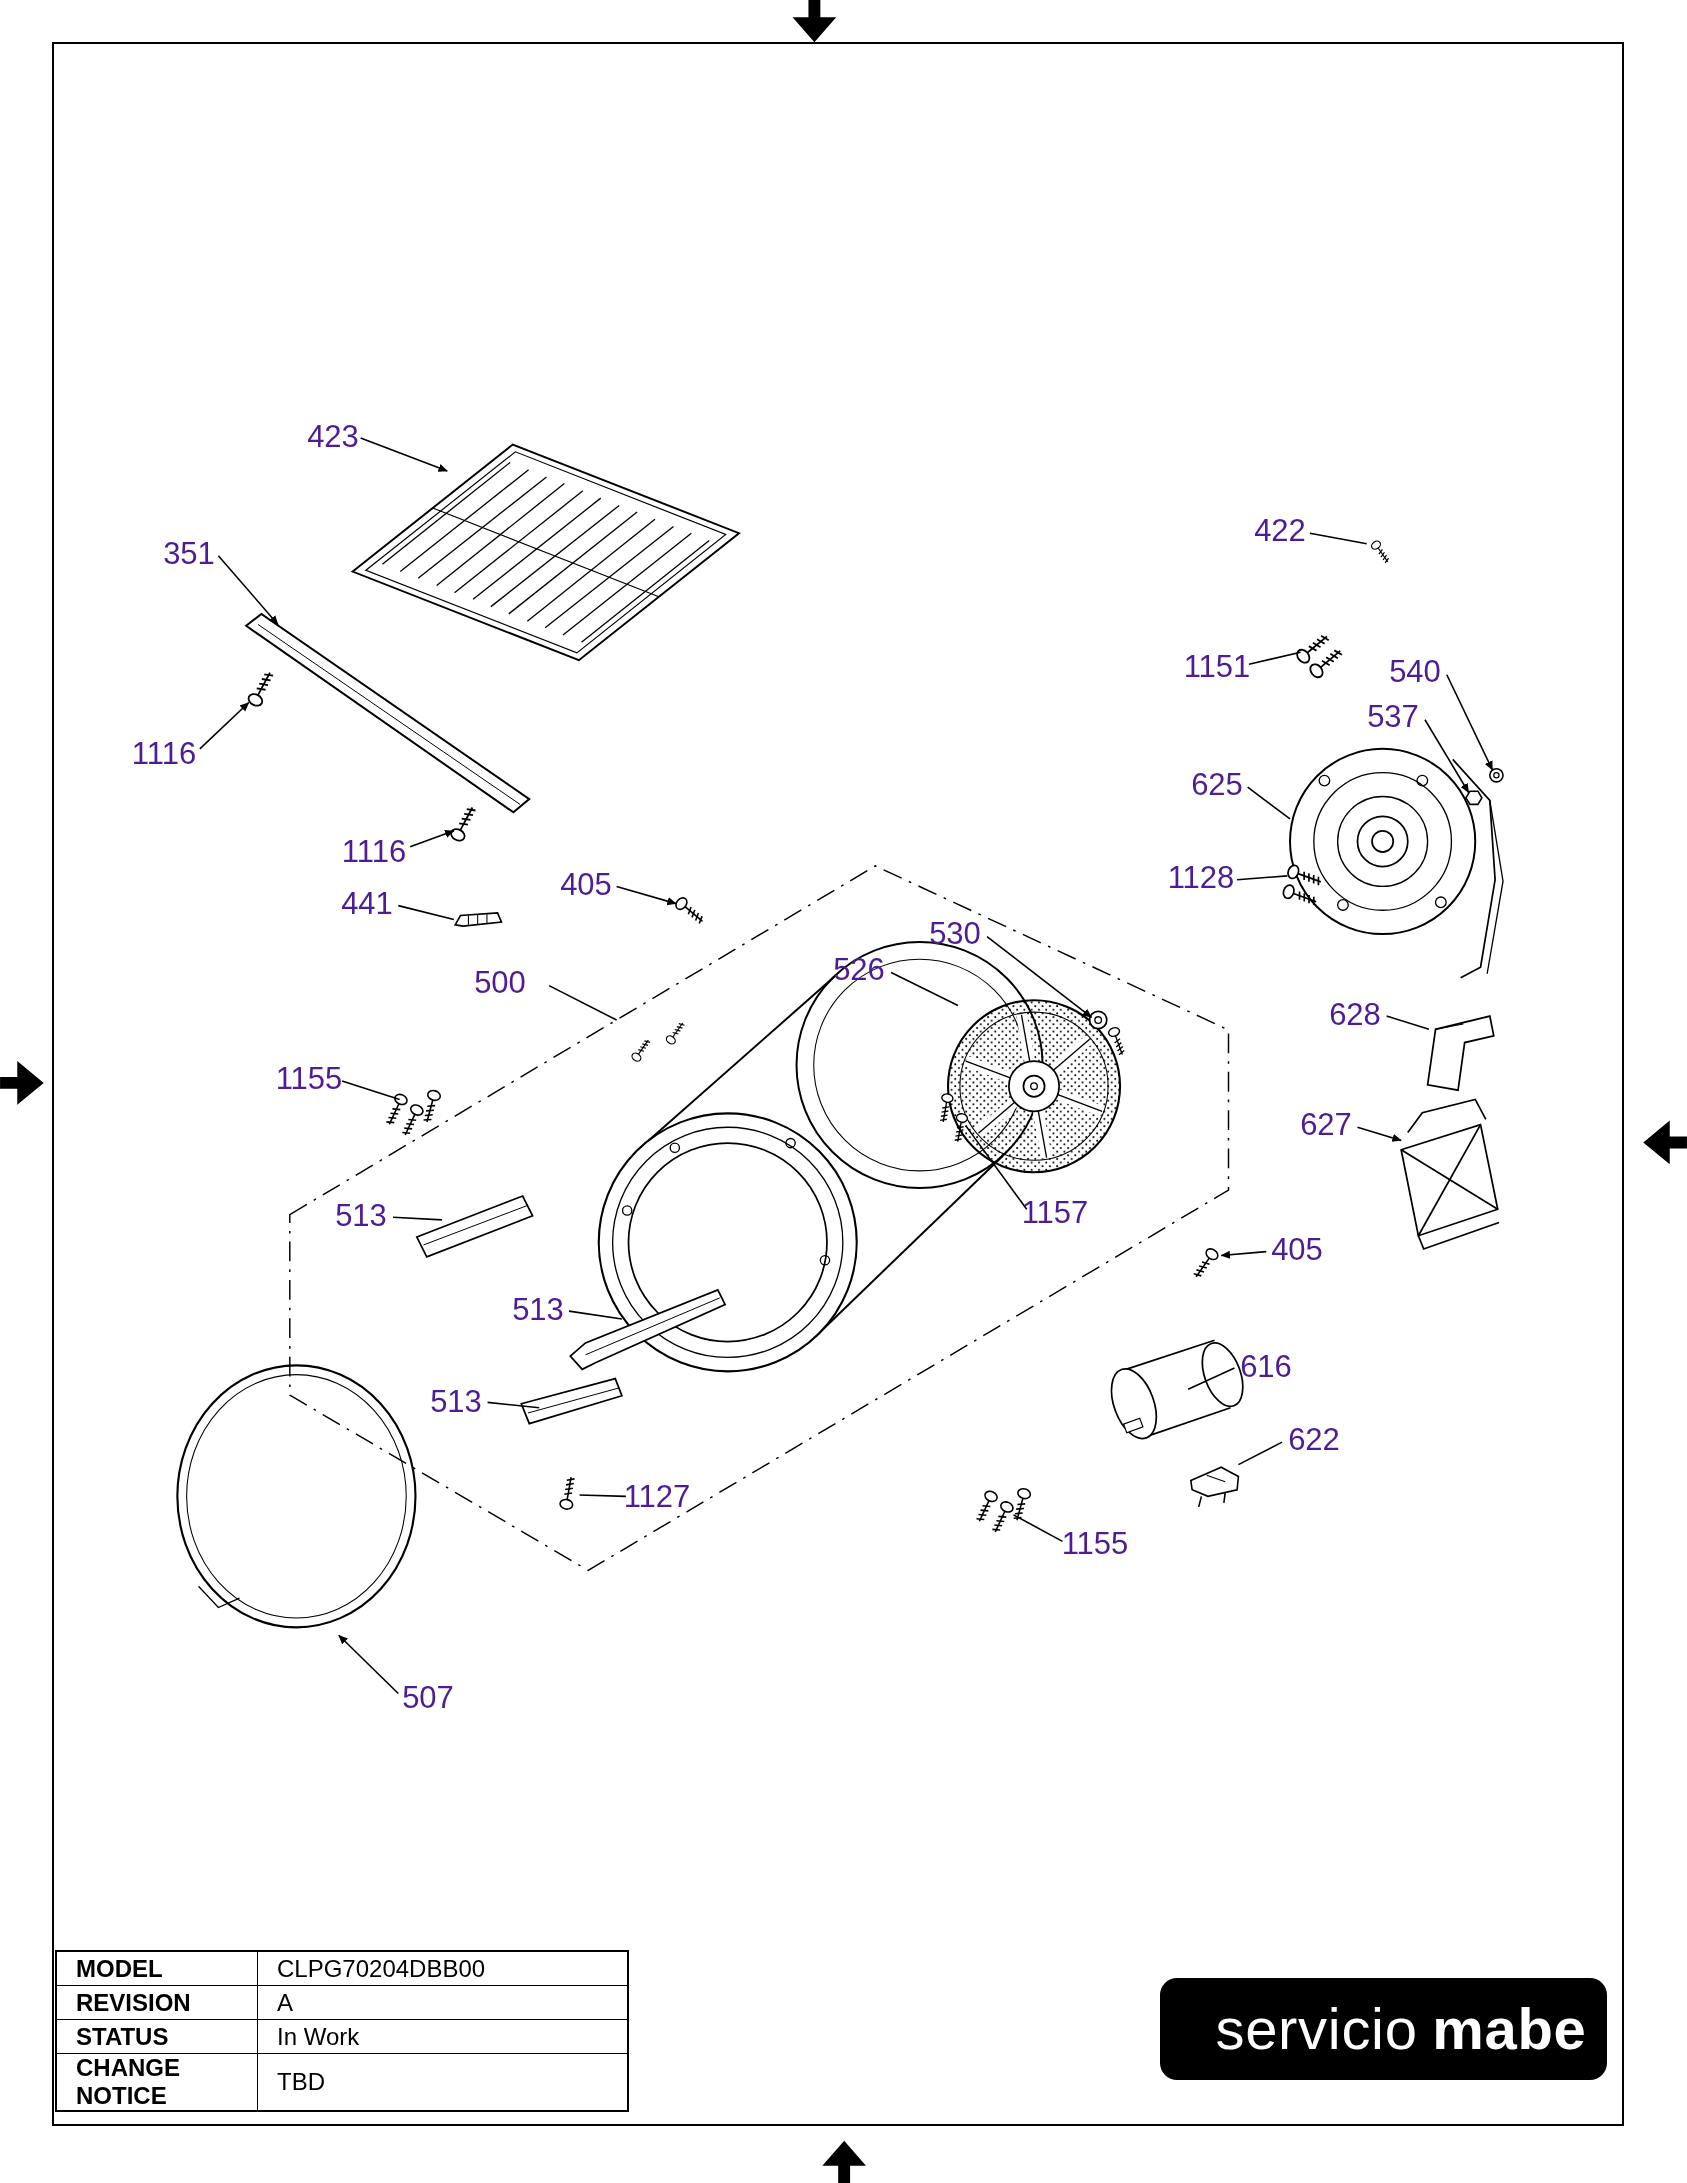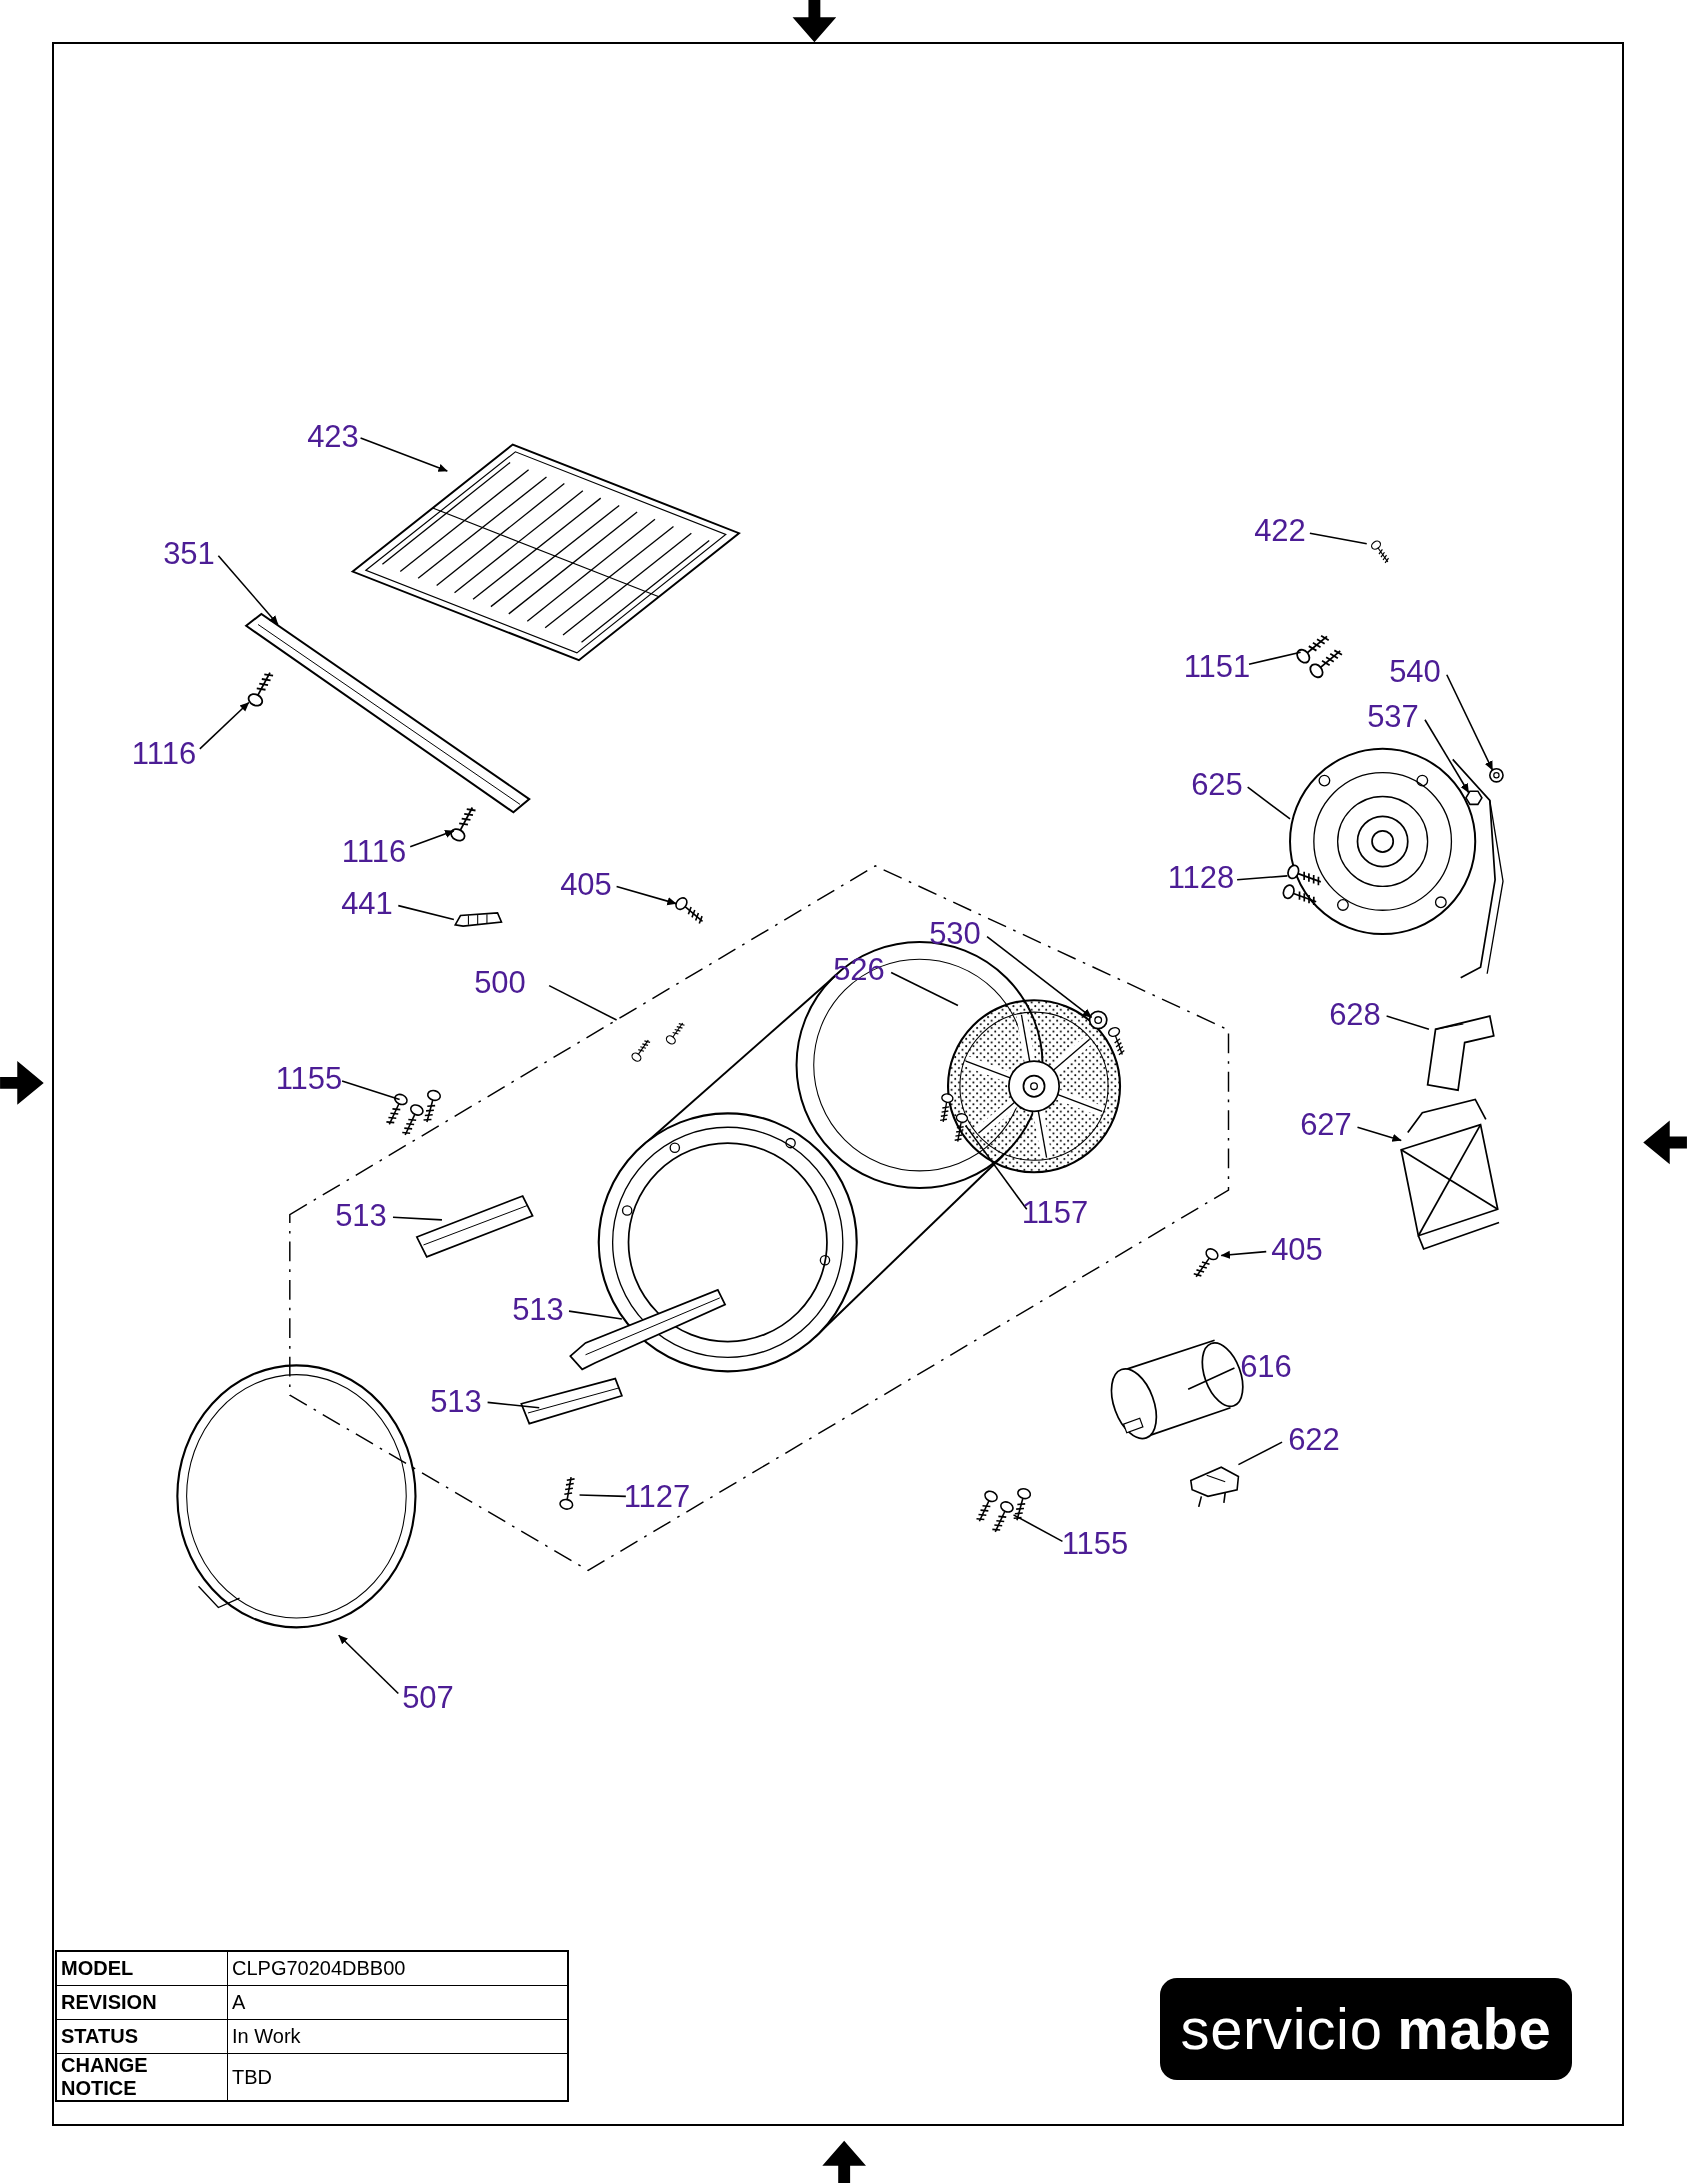--- a/index.html
+++ b/index.html
@@ -5,27 +5,27 @@
   html,body{margin:0;padding:0;background:#fff;}
   .page{position:relative;width:1687px;height:2183px;background:#ffffff;
         font-family:"Liberation Sans",sans-serif;overflow:hidden;}
   .frame{position:absolute;left:52px;top:42px;width:1572px;height:2084px;
          border:2px solid #000;box-sizing:border-box;}
   svg.draw{position:absolute;left:0;top:0;}
   .callout{position:absolute;transform:translate(-50%,-50%);
            font-size:31px;color:#4c1d95;white-space:nowrap;font-weight:400;}
   table.titleblock{position:absolute;left:55px;top:1950px;border-collapse:collapse;
                    border:2px solid #000;background:#fff;}
-  table.titleblock td{border:1.3px solid #000;height:33px;font-size:20px;
-                      padding:0 4px;vertical-align:middle;color:#000;}
+  table.titleblock td{border:1.3px solid #000;height:33px;font-size:24px;
+                      padding:0 19px;vertical-align:middle;color:#000;}
   table.titleblock td.lbl{font-weight:bold;width:162px;}
   table.titleblock td.val{width:331px;}
   .logo{position:absolute;left:1160px;top:1978px;width:412px;height:102px;
         background:#000;border-radius:17px;display:flex;align-items:center;
-        justify-content:center;color:#fff;font-size:58px;line-height:1;}
+        justify-content:center;color:#fff;font-size:58px;line-height:1;padding-left:35px;}
   .logo .w1{font-weight:400;margin-right:14.6px;letter-spacing:0.7px;}
   .logo .w2{font-weight:700;letter-spacing:0.7px;}
 </style>
 </head>
 <body>
 
 <div class="page">
 
   <div class="frame"></div>
 

